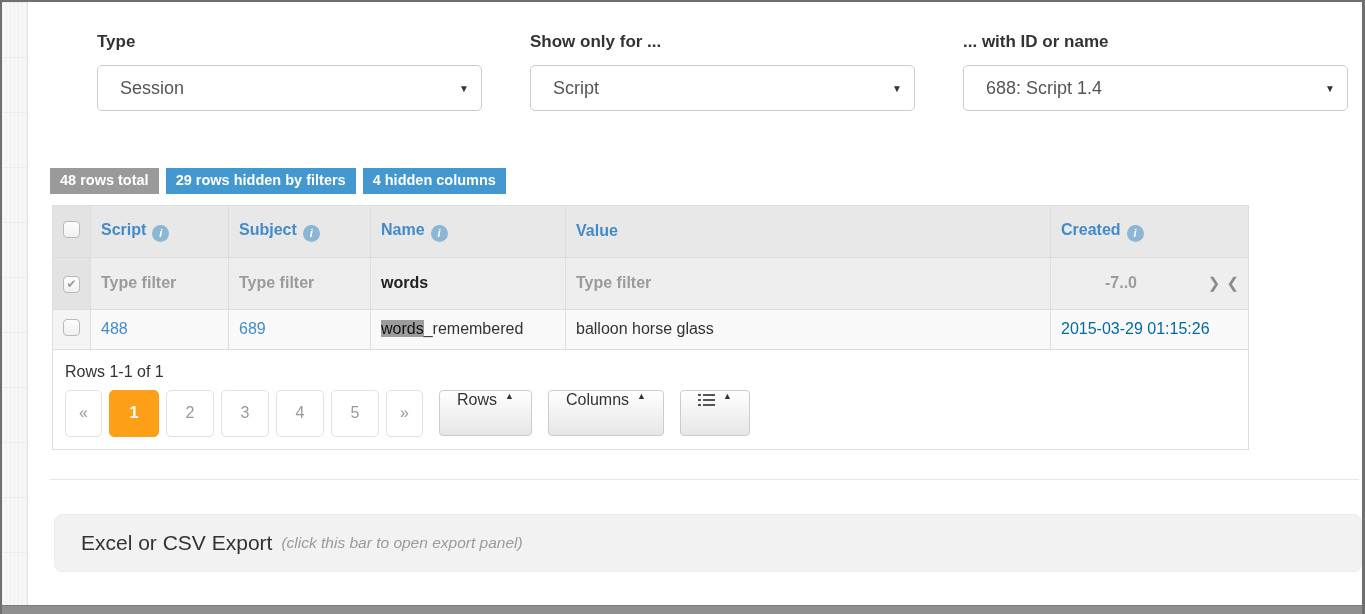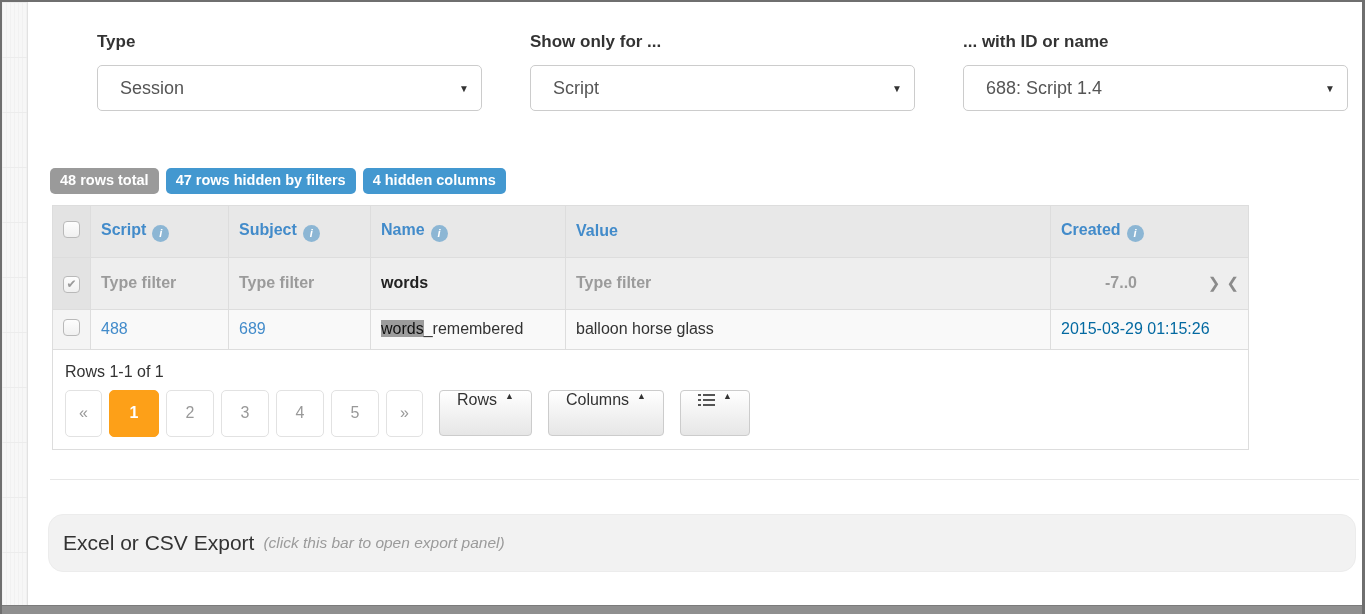--- a/index.html
+++ b/index.html
@@ -36,21 +36,21 @@
     font-size:18px; color:#555; cursor:pointer;
   }
   .select .caret{
     position:absolute; right:12px; top:50%; transform:translateY(-50%);
     font-size:10px; color:#333;
   }
 
   
   .badges{ display:flex; gap:7px; margin:57px 0 0 2px; }
   .badge{
-    display:inline-block; padding:5px 10px 6px; border-radius:5px;
+    display:inline-block; padding:5px 10px 6px; border-radius:0;
     color:#fff; font-size:14.5px; font-weight:bold; line-height:1;
   }
   .badge.gray{ background:#9a9a9a; }
   .badge.blue{ background:#4398d0; }
 
   
   .table-wrap{ margin-top:11px; }
   table{ border-collapse:collapse; table-layout:fixed; width:1196px; margin-left:4px;
          border:1px solid #ddd; font-size:16px; }
   col.c-cb{width:38px} col.c-script{width:138px} col.c-subject{width:142px}
@@ -104,23 +104,23 @@
   .list-glyph{ display:inline-block; width:17px; }
   .list-glyph i{ display:block; height:2.5px; margin:2.5px 0; background:#555; position:relative; }
   .list-glyph i::before{ content:""; position:absolute; left:-0px; width:3px; height:2.5px; background:#555; }
   .list-glyph i::after{ content:""; position:absolute; left:5px; right:0; height:2.5px; background:#555; }
   .list-glyph i{ background:transparent; }
 
   hr.sep{ border:none; border-top:1px solid #e7e7e7; margin:29px 0 0 2px; }
 
   
   .export-bar{
-    margin:34px 0 0 0; width:1308px; height:58px; background:#f2f2f2;
-    border:1px solid #ececec; border-radius:15px; display:flex; align-items:center;
-    padding-left:14px; cursor:pointer;
+    margin:34px 0 0 6px; width:1308px; height:58px; background:#f2f2f2;
+    border:1px solid #ececec; border-radius:8px; display:flex; align-items:center;
+    padding-left:26px; cursor:pointer;
   }
   .export-title{ font-size:21px; color:#333; }
   .export-hint{ font-size:15.5px; color:#9b9b9b; font-style:italic; margin-left:9px; }
 </style>
 </head>
 <body>
 
 <div id="screen">
   <div class="gutter"></div>
 
@@ -145,21 +145,21 @@
         <div class="filter-label">... with ID or name</div>
         <div class="select">
           <span>688: Script 1.4</span>
           <span class="caret">▼</span>
         </div>
       </div>
     </div>
 
     <div class="badges">
       <span class="badge gray">48 rows total</span>
-      <span class="badge blue">47 rows hidden by filters</span>
+      <span class="badge blue">29 rows hidden by filters</span>
       <span class="badge blue">4 hidden columns</span>
     </div>
 
     <div class="table-wrap">
       <table>
         <colgroup>
           <col class="c-cb">
             <col class="c-script">
             <col class="c-subject">
           <col class="c-name">

